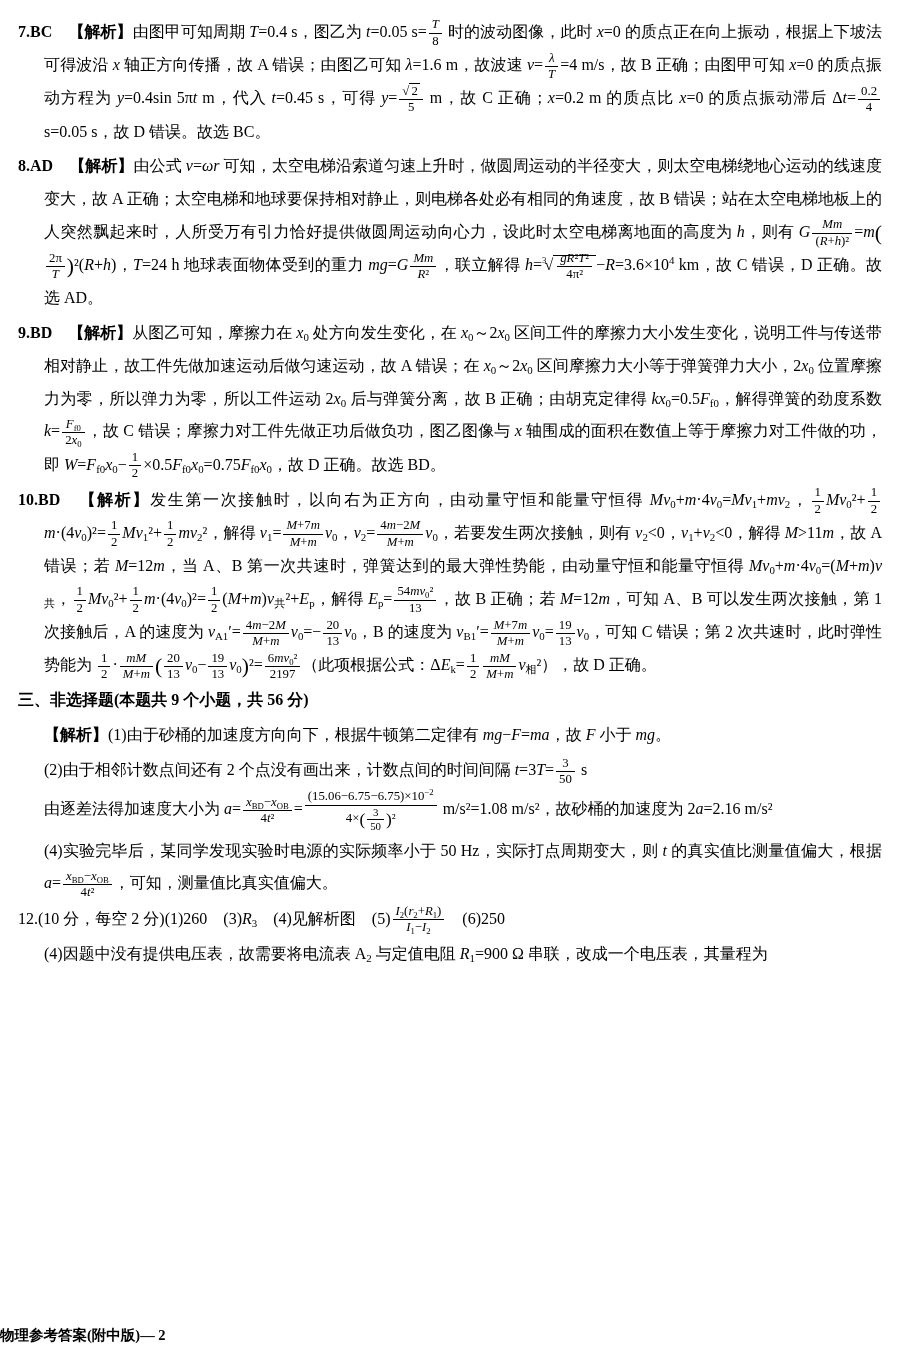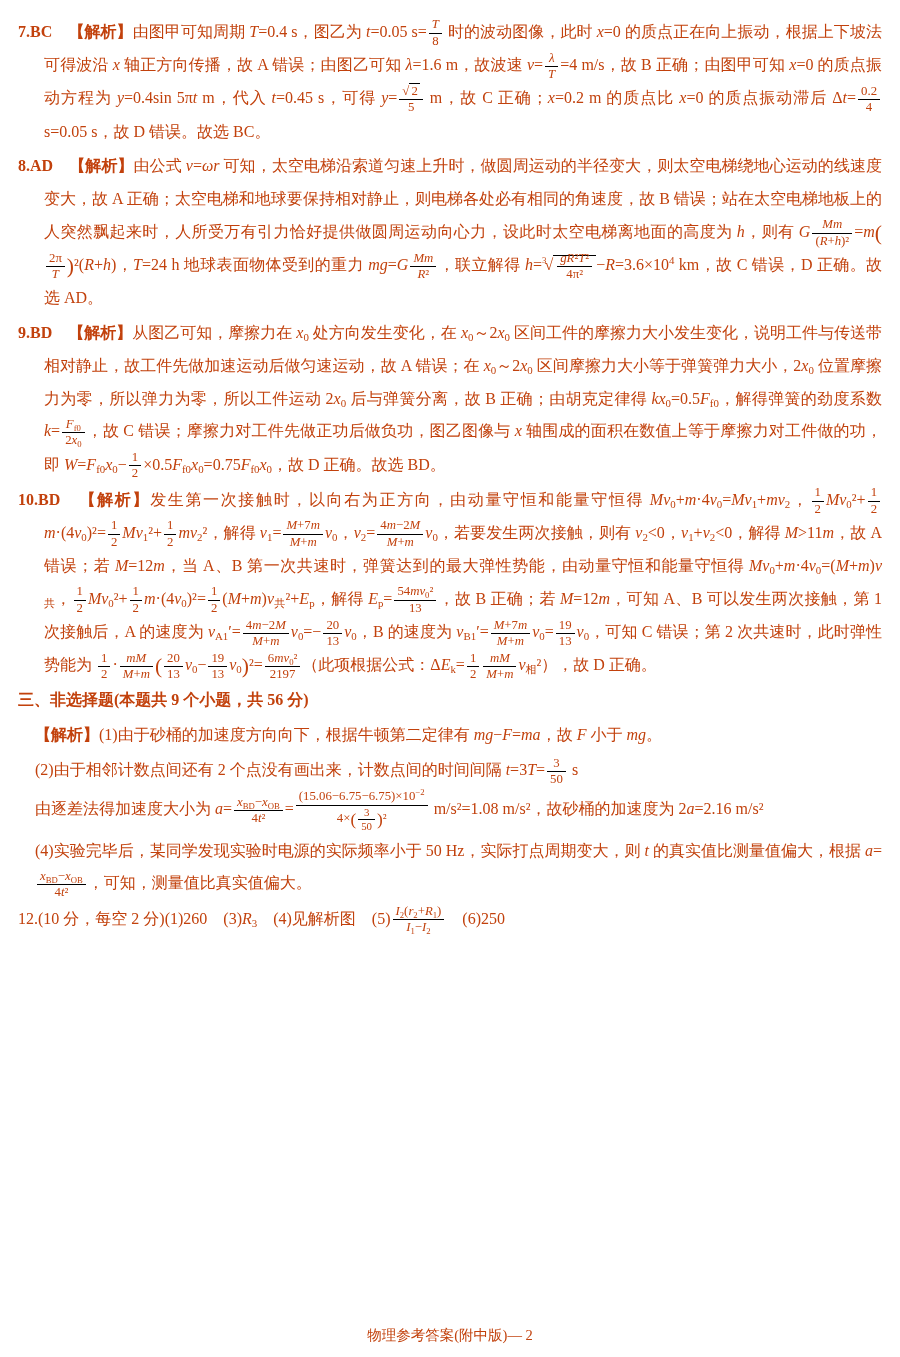--- a/index.html
+++ b/index.html
@@ -1,55 +1,56 @@
 <!DOCTYPE html>
 <html lang="zh"><head>
 <meta charset="utf-8">
 <style>
   html,body{margin:0;padding:0;background:#ffffff;}
   .page{
     width:900px;height:1357px;box-sizing:border-box;position:relative;overflow:hidden;
-    background:#ffffff;color:#c2410c;
+    background:#ffffff;color:#000000;
     padding:14px 18px 0 18px;
     font-family:"Liberation Serif","DejaVu Serif",serif;
     font-size:16px;
   }
   .blk{margin:2px 0;text-align:justify;line-height:2.05;}
   .hang{padding-left:26px;text-indent:-26px;}
-  .indent{margin-left:17px;}
+  .indent{margin-left:26px;}
   .bold{font-weight:bold;}
   b{font-weight:bold;}
   i{font-style:italic;}
   sub,sup{font-size:0.68em;line-height:0;}
   sub{vertical-align:-0.3em;}
   sup{vertical-align:0.55em;}
   
   .f{display:inline-block;vertical-align:middle;text-align:center;font-size:0.8em;line-height:1.2;margin:0 2px;text-indent:0;}
   .f .n{display:block;border-bottom:1px solid #000;padding:0 3px;}
   .f .d{display:block;padding:0 3px;}
   .f .f{font-size:0.85em;}
   
   .sq{display:inline-block;white-space:nowrap;text-indent:0;}
   .sq::before{content:'√';}
   .sq .r{border-top:1px solid #000;padding:0 2px;}
   .ri{font-size:0.55em;vertical-align:0.85em;margin-right:-2px;}
   .big{font-size:1.35em;vertical-align:middle;line-height:0;}
   .footer{
     position:absolute;left:0;bottom:12px;width:100%;
-    text-align:center;font-weight:normal;font-size:14.5px;
+    text-align:left;font-weight:bold;font-size:14.5px;
   }
 </style>
 </head>
 <body>
 
 <div class="page">
   <p class="blk hang"><b>7.BC</b>　<b>【解析】</b>由图甲可知周期 <i>T</i>=0.4 s，图乙为 <i>t</i>=0.05 s=<span class="f"><span class="n"><i>T</i></span><span class="d">8</span></span> 时的波动图像，此时 <i>x</i>=0 的质点正在向上振动，根据上下坡法可得波沿 <i>x</i> 轴正方向传播，故 A 错误；由图乙可知 <i>λ</i>=1.6 m，故波速 <i>v</i>=<span class="f"><span class="n"><i>λ</i></span><span class="d"><i>T</i></span></span>=4 m/s，故 B 正确；由图甲可知 <i>x</i>=0 的质点振动方程为 <i>y</i>=0.4sin 5π<i>t</i> m，代入 <i>t</i>=0.45 s，可得 <i>y</i>=<span class="f"><span class="n"><span class="sq"><span class="r">2</span></span></span><span class="d">5</span></span> m，故 C 正确；<i>x</i>=0.2 m 的质点比 <i>x</i>=0 的质点振动滞后 Δ<i>t</i>=<span class="f"><span class="n">0.2</span><span class="d">4</span></span> s=0.05 s，故 D 错误。故选 BC。</p>
   <p class="blk hang"><b>8.AD</b>　<b>【解析】</b>由公式 <i>v</i>=<i>ωr</i> 可知，太空电梯沿索道匀速上升时，做圆周运动的半径变大，则太空电梯绕地心运动的线速度变大，故 A 正确；太空电梯和地球要保持相对静止，则电梯各处必有相同的角速度，故 B 错误；站在太空电梯地板上的人突然飘起来时，人所受万有引力恰好提供做圆周运动向心力，设此时太空电梯离地面的高度为 <i>h</i>，则有 <i>G</i><span class="f"><span class="n"><i>Mm</i></span><span class="d">(<i>R</i>+<i>h</i>)²</span></span>=<i>m</i><span class="big">(</span><span class="f"><span class="n">2π</span><span class="d"><i>T</i></span></span><span class="big">)</span>²(<i>R</i>+<i>h</i>)，<i>T</i>=24 h 地球表面物体受到的重力 <i>mg</i>=<i>G</i><span class="f"><span class="n"><i>Mm</i></span><span class="d"><i>R</i>²</span></span>，联立解得 <i>h</i>=<sup class="ri">3</sup><span class="sq"><span class="r"><span class="f"><span class="n"><i>gR</i>²<i>T</i>²</span><span class="d">4π²</span></span></span></span>−<i>R</i>=3.6×10<sup>4</sup> km，故 C 错误，D 正确。故选 AD。</p>
   <p class="blk hang"><b>9.BD</b>　<b>【解析】</b>从图乙可知，摩擦力在 <i>x</i><sub>0</sub> 处方向发生变化，在 <i>x</i><sub>0</sub>～2<i>x</i><sub>0</sub> 区间工件的摩擦力大小发生变化，说明工件与传送带相对静止，故工件先做加速运动后做匀速运动，故 A 错误；在 <i>x</i><sub>0</sub>～2<i>x</i><sub>0</sub> 区间摩擦力大小等于弹簧弹力大小，2<i>x</i><sub>0</sub> 位置摩擦力为零，所以弹力为零，所以工件运动 2<i>x</i><sub>0</sub> 后与弹簧分离，故 B 正确；由胡克定律得 <i>kx</i><sub>0</sub>=0.5<i>F</i><sub>f0</sub>，解得弹簧的劲度系数 <i>k</i>=<span class="f"><span class="n"><i>F</i><sub>f0</sub></span><span class="d">2<i>x</i><sub>0</sub></span></span>，故 C 错误；摩擦力对工件先做正功后做负功，图乙图像与 <i>x</i> 轴围成的面积在数值上等于摩擦力对工件做的功，即 <i>W</i>=<i>F</i><sub>f0</sub><i>x</i><sub>0</sub>−<span class="f"><span class="n">1</span><span class="d">2</span></span>×0.5<i>F</i><sub>f0</sub><i>x</i><sub>0</sub>=0.75<i>F</i><sub>f0</sub><i>x</i><sub>0</sub>，故 D 正确。故选 BD。</p>
   <p class="blk hang"><b>10.BD</b>　<b>【解析】</b>发生第一次接触时，以向右为正方向，由动量守恒和能量守恒得 <i>Mv</i><sub>0</sub>+<i>m</i>·4<i>v</i><sub>0</sub>=<i>Mv</i><sub>1</sub>+<i>mv</i><sub>2</sub>，<span class="f"><span class="n">1</span><span class="d">2</span></span><i>Mv</i><sub>0</sub>²+<span class="f"><span class="n">1</span><span class="d">2</span></span><i>m</i>·(4<i>v</i><sub>0</sub>)²=<span class="f"><span class="n">1</span><span class="d">2</span></span><i>Mv</i><sub>1</sub>²+<span class="f"><span class="n">1</span><span class="d">2</span></span><i>mv</i><sub>2</sub>²，解得 <i>v</i><sub>1</sub>=<span class="f"><span class="n"><i>M</i>+7<i>m</i></span><span class="d"><i>M</i>+<i>m</i></span></span><i>v</i><sub>0</sub>，<i>v</i><sub>2</sub>=<span class="f"><span class="n">4<i>m</i>−2<i>M</i></span><span class="d"><i>M</i>+<i>m</i></span></span><i>v</i><sub>0</sub>，若要发生两次接触，则有 <i>v</i><sub>2</sub>&lt;0，<i>v</i><sub>1</sub>+<i>v</i><sub>2</sub>&lt;0，解得 <i>M</i>&gt;11<i>m</i>，故 A 错误；若 <i>M</i>=12<i>m</i>，当 A、B 第一次共速时，弹簧达到的最大弹性势能，由动量守恒和能量守恒得 <i>Mv</i><sub>0</sub>+<i>m</i>·4<i>v</i><sub>0</sub>=(<i>M</i>+<i>m</i>)<i>v</i><sub>共</sub>，<span class="f"><span class="n">1</span><span class="d">2</span></span><i>Mv</i><sub>0</sub>²+<span class="f"><span class="n">1</span><span class="d">2</span></span><i>m</i>·(4<i>v</i><sub>0</sub>)²=<span class="f"><span class="n">1</span><span class="d">2</span></span>(<i>M</i>+<i>m</i>)<i>v</i><sub>共</sub>²+<i>E</i><sub>p</sub>，解得 <i>E</i><sub>p</sub>=<span class="f"><span class="n">54<i>mv</i><sub>0</sub>²</span><span class="d">13</span></span>，故 B 正确；若 <i>M</i>=12<i>m</i>，可知 A、B 可以发生两次接触，第 1 次接触后，A 的速度为 <i>v</i><sub>A1</sub>′=<span class="f"><span class="n">4<i>m</i>−2<i>M</i></span><span class="d"><i>M</i>+<i>m</i></span></span><i>v</i><sub>0</sub>=−<span class="f"><span class="n">20</span><span class="d">13</span></span><i>v</i><sub>0</sub>，B 的速度为 <i>v</i><sub>B1</sub>′=<span class="f"><span class="n"><i>M</i>+7<i>m</i></span><span class="d"><i>M</i>+<i>m</i></span></span><i>v</i><sub>0</sub>=<span class="f"><span class="n">19</span><span class="d">13</span></span><i>v</i><sub>0</sub>，可知 C 错误；第 2 次共速时，此时弹性势能为 <span class="f"><span class="n">1</span><span class="d">2</span></span>·<span class="f"><span class="n"><i>mM</i></span><span class="d"><i>M</i>+<i>m</i></span></span><span class="big">(</span><span class="f"><span class="n">20</span><span class="d">13</span></span><i>v</i><sub>0</sub>−<span class="f"><span class="n">19</span><span class="d">13</span></span><i>v</i><sub>0</sub><span class="big">)</span>²=<span class="f"><span class="n">6<i>mv</i><sub>0</sub>²</span><span class="d">2197</span></span>（此项根据公式：Δ<i>E</i><sub>k</sub>=<span class="f"><span class="n">1</span><span class="d">2</span></span><span class="f"><span class="n"><i>mM</i></span><span class="d"><i>M</i>+<i>m</i></span></span><i>v</i><sub>相</sub>²），故 D 正确。</p>
   <p class="blk bold">三、非选择题(本题共 9 个小题，共 56 分)</p>
   <p class="blk indent"><b>【解析】</b>(1)由于砂桶的加速度方向向下，根据牛顿第二定律有 <i>mg</i>−<i>F</i>=<i>ma</i>，故 <i>F</i> 小于 <i>mg</i>。</p>
   <p class="blk indent">(2)由于相邻计数点间还有 2 个点没有画出来，计数点间的时间间隔 <i>t</i>=3<i>T</i>=<span class="f"><span class="n">3</span><span class="d">50</span></span> s</p>
   <p class="blk indent">由逐差法得加速度大小为 <i>a</i>=<span class="f"><span class="n"><i>x</i><sub>BD</sub>−<i>x</i><sub>OB</sub></span><span class="d">4<i>t</i>²</span></span>=<span class="f"><span class="n">(15.06−6.75−6.75)×10<sup>−2</sup></span><span class="d">4×<span class="big">(</span><span class="f"><span class="n">3</span><span class="d">50</span></span><span class="big">)</span>²</span></span> m/s²=1.08 m/s²，故砂桶的加速度为 2<i>a</i>=2.16 m/s²</p>
   <p class="blk indent">(4)实验完毕后，某同学发现实验时电源的实际频率小于 50 Hz，实际打点周期变大，则 <i>t</i> 的真实值比测量值偏大，根据 <i>a</i>=<span class="f"><span class="n"><i>x</i><sub>BD</sub>−<i>x</i><sub>OB</sub></span><span class="d">4<i>t</i>²</span></span>，可知，测量值比真实值偏大。</p>
   <p class="blk hang">12.(10 分，每空 2 分)(1)260　(3)<i>R</i><sub>3</sub>　(4)见解析图　(5)<span class="f"><span class="n"><i>I</i><sub>2</sub>(<i>r</i><sub>2</sub>+<i>R</i><sub>1</sub>)</span><span class="d"><i>I</i><sub>1</sub>−<i>I</i><sub>2</sub></span></span>　(6)250</p>
+  <p class="blk indent">(4)因题中没有提供电压表，故需要将电流表 A<sub>2</sub> 与定值电阻 <i>R</i><sub>1</sub>=900 Ω 串联，改成一个电压表，其量程为</p>
   <div class="footer">物理参考答案(附中版)— 2</div>
 </div>
 
 </body></html>

